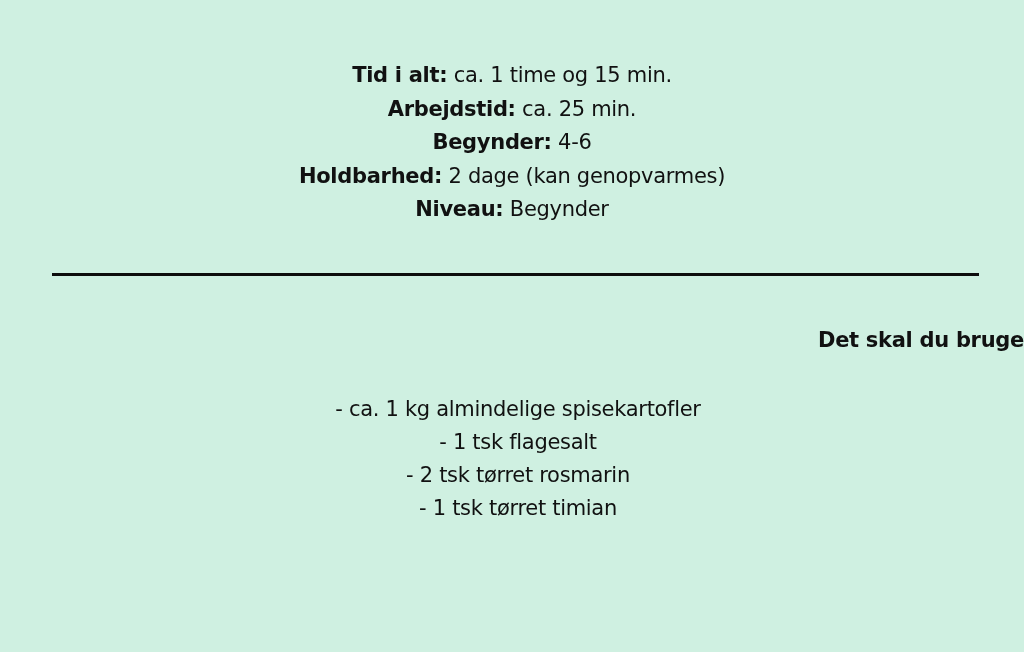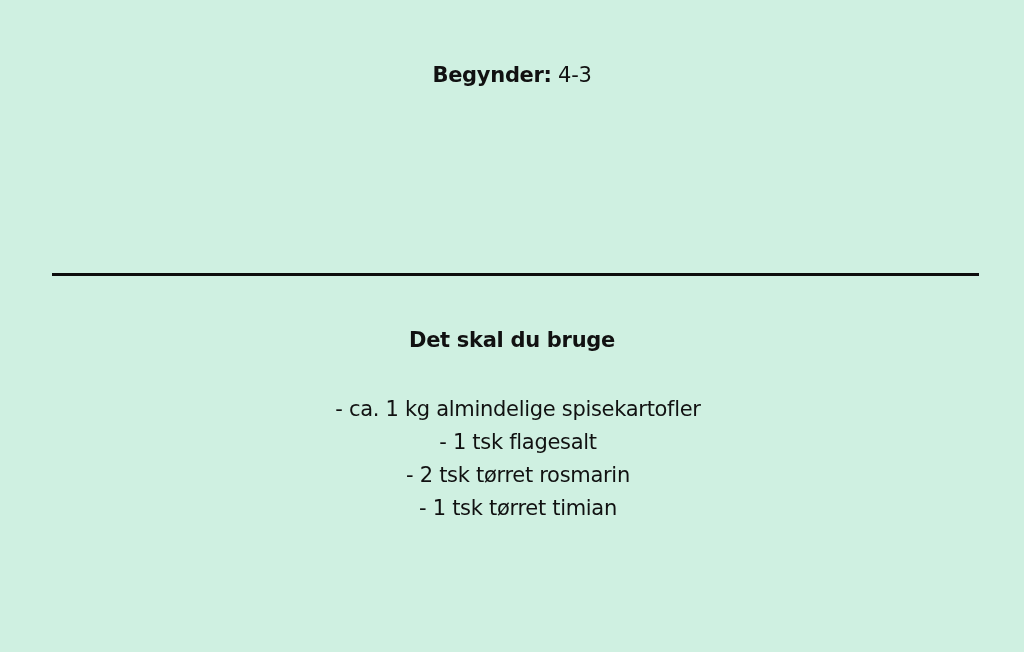--- a/index.html
+++ b/index.html
@@ -34,21 +34,21 @@
       top: 273px;
       width: 927px;
       height: 3px;
       background: #0d0d0d;
     }
     .ingredients-title {
       position: absolute;
       top: 323px;
       left: 0;
       width: 1024px;
-      text-align: center;
+      text-align: right;
       font-size: 21px;
       font-weight: bold;
       line-height: 34px;
       letter-spacing: -0.3px;
     }
     .ingredients-list {
       position: absolute;
       top: 387px;
       left: 0;
       width: 1024px;
@@ -59,22 +59,38 @@
       font-size: 21px;
       line-height: 33px;
       letter-spacing: -0.3px;
     }
   </style>
 </head>
 <body>
 
 <div class="info-block">
   <div class="info-row">
+    <b>Tid i alt:</b>
+    <span>ca. 1 time og 15 min.</span>
+  </div>
+  <div class="info-row">
+    <b>Arbejdstid:</b>
+    <span>ca. 25 min.</span>
+  </div>
+  <div class="info-row">
     <b>Begynder:</b>
-    <span>4-3</span>
+    <span>4-6</span>
+  </div>
+  <div class="info-row">
+    <b>Holdbarhed:</b>
+    <span>2 dage (kan genopvarmes)</span>
+  </div>
+  <div class="info-row">
+    <b>Niveau:</b>
+    <span>Begynder</span>
   </div>
 </div>
 
 <div class="divider"></div>
 
 <div class="ingredients-title">Det skal du bruge</div>
 
 <ul class="ingredients-list">
   <li>- ca. 1 kg almindelige spisekartofler</li>
   <li>- 1 tsk flagesalt</li>

